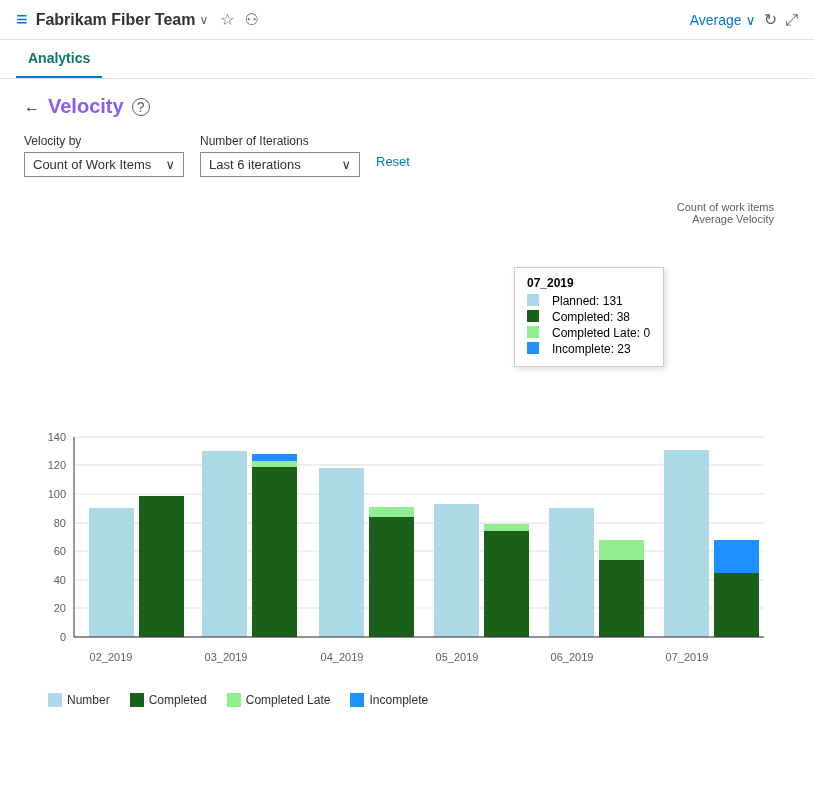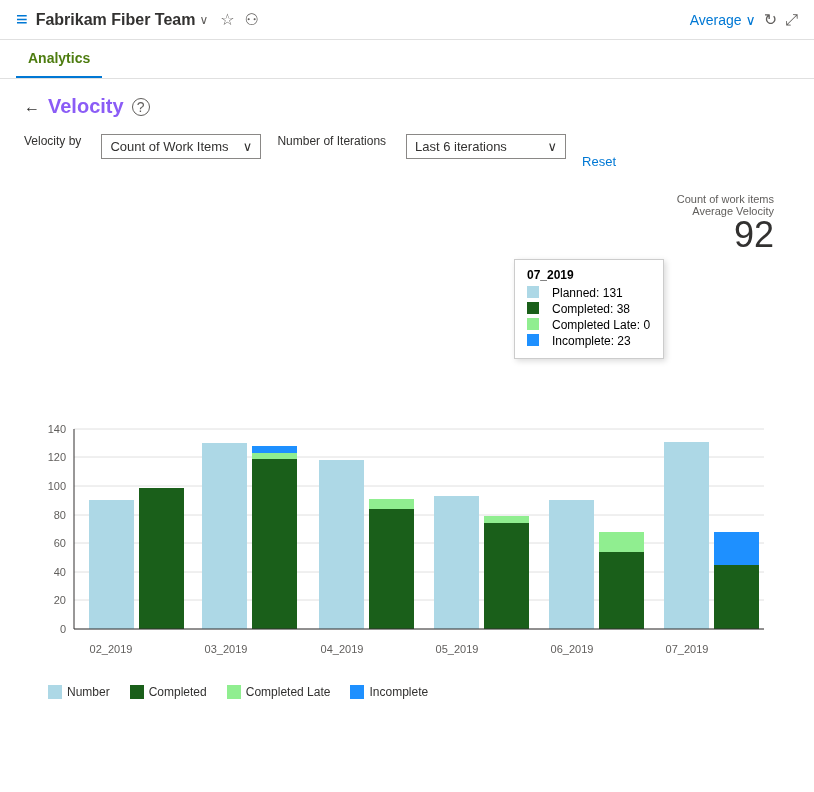--- a/index.html
+++ b/index.html
@@ -10,30 +10,30 @@
     .team-name { font-size: 16px; font-weight: 600; color: #323130; margin-right: 4px; }
     .chevron-icon { font-size: 12px; color: #605e5c; margin-right: 12px; }
     .header-star { font-size: 16px; color: #605e5c; margin-right: 10px; }
     .header-people { font-size: 16px; color: #605e5c; }
     .header-right { margin-left: auto; display: flex; align-items: center; gap: 8px; }
     .stories-btn { display: flex; align-items: center; gap: 4px; color: #0078d4; font-size: 14px; border: none; background: none; cursor: pointer; }
     .refresh-icon, .expand-icon { color: #605e5c; font-size: 16px; cursor: pointer; }
 
     .nav-tabs { display: flex; align-items: center; padding: 0 16px; border-bottom: 1px solid #e0e0e0; }
     .nav-tab { padding: 10px 12px; font-size: 14px; color: #605e5c; cursor: pointer; text-decoration: none; border-bottom: 2px solid transparent; }
-    .nav-tab.active { color: #4d7c0f; border-bottom: 2px solid #0078d4; font-weight: 600; }
+    .nav-tab.active { color: #0f766e; border-bottom: 2px solid #0078d4; font-weight: 600; }
 
     .content { padding: 16px 24px; }
     .page-header { display: flex; align-items: center; gap: 8px; margin-bottom: 16px; }
     .back-arrow { font-size: 16px; color: #323130; cursor: pointer; }
     .page-title { font-size: 20px; font-weight: 600; color: #8b5cf6; }
     .help-icon { font-size: 14px; color: #605e5c; border: 1px solid #605e5c; border-radius: 50%; width: 18px; height: 18px; display: flex; align-items: center; justify-content: center; cursor: pointer; }
 
     .filters { display: flex; align-items: flex-start; gap: 16px; margin-bottom: 24px; }
-    .filter-group { display: flex; gap: 20px; justify-content: space-between; }
+    .filter-group { display: flex; flex-direction: column; gap: 4px; justify-content: space-between; }
     .filter-label { font-size: 12px; color: #323130; }
     .filter-select { display: flex; align-items: center; border: 1px solid #8a8886; padding: 4px 8px; font-size: 13px; cursor: pointer; background: #fff; min-width: 160px; justify-content: space-between; gap: 4px; }
     .filter-select span { color: #323130; }
     .reset-btn { margin-top: 20px; font-size: 13px; color: #0078d4; background: none; border: none; cursor: pointer; }
 
     .chart-container { position: relative; background: #fff; padding: 8px 0; }
     .chart-top-right { position: absolute; top: 0; right: 16px; text-align: right; }
     .avg-label { font-size: 11px; color: #605e5c; }
     .avg-label-main { font-size: 11px; color: #605e5c; }
     .avg-value { font-size: 36px; font-weight: 300; color: #323130; line-height: 1; }
@@ -96,21 +96,20 @@
         <span>∨</span>
       </div>
     </div>
     <button class="reset-btn">Reset</button>
   </div>
 
   <div class="chart-container">
     <div class="chart-top-right">
       <div class="avg-label">Count of work items</div>
       <div class="avg-label-main">Average Velocity</div>
-      <div class="avg-value">92</div>
     </div>
 
     <div class="chart-area">
 
       <svg class="chart-svg" width="760" height="460" viewBox="0 0 760 460">
 
         <line x1="50" y1="420" x2="740" y2="420" stroke="#e0e0e0" stroke-width="1"></line>
         <line x1="50" y1="391" x2="740" y2="391" stroke="#e0e0e0" stroke-width="1"></line>
         <line x1="50" y1="363" x2="740" y2="363" stroke="#e0e0e0" stroke-width="1"></line>
         <line x1="50" y1="334" x2="740" y2="334" stroke="#e0e0e0" stroke-width="1"></line>

